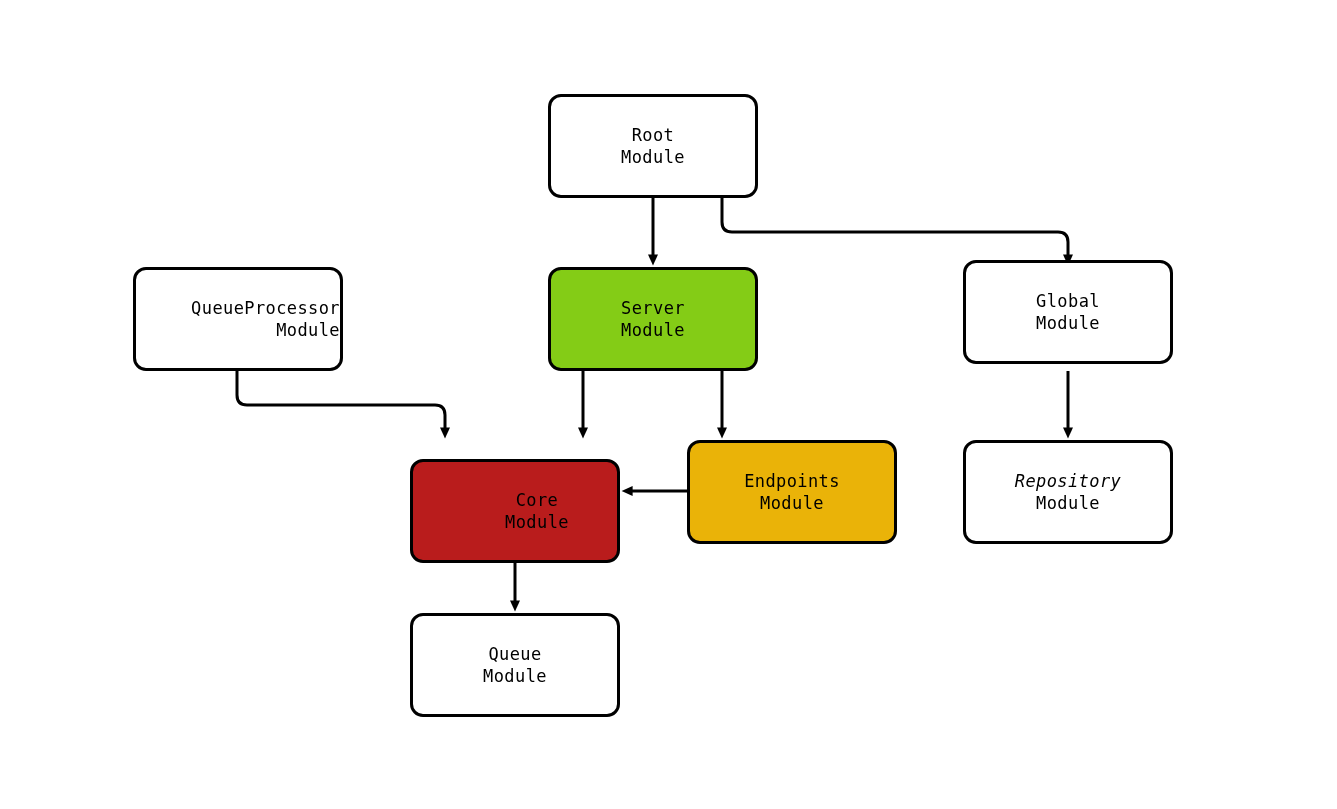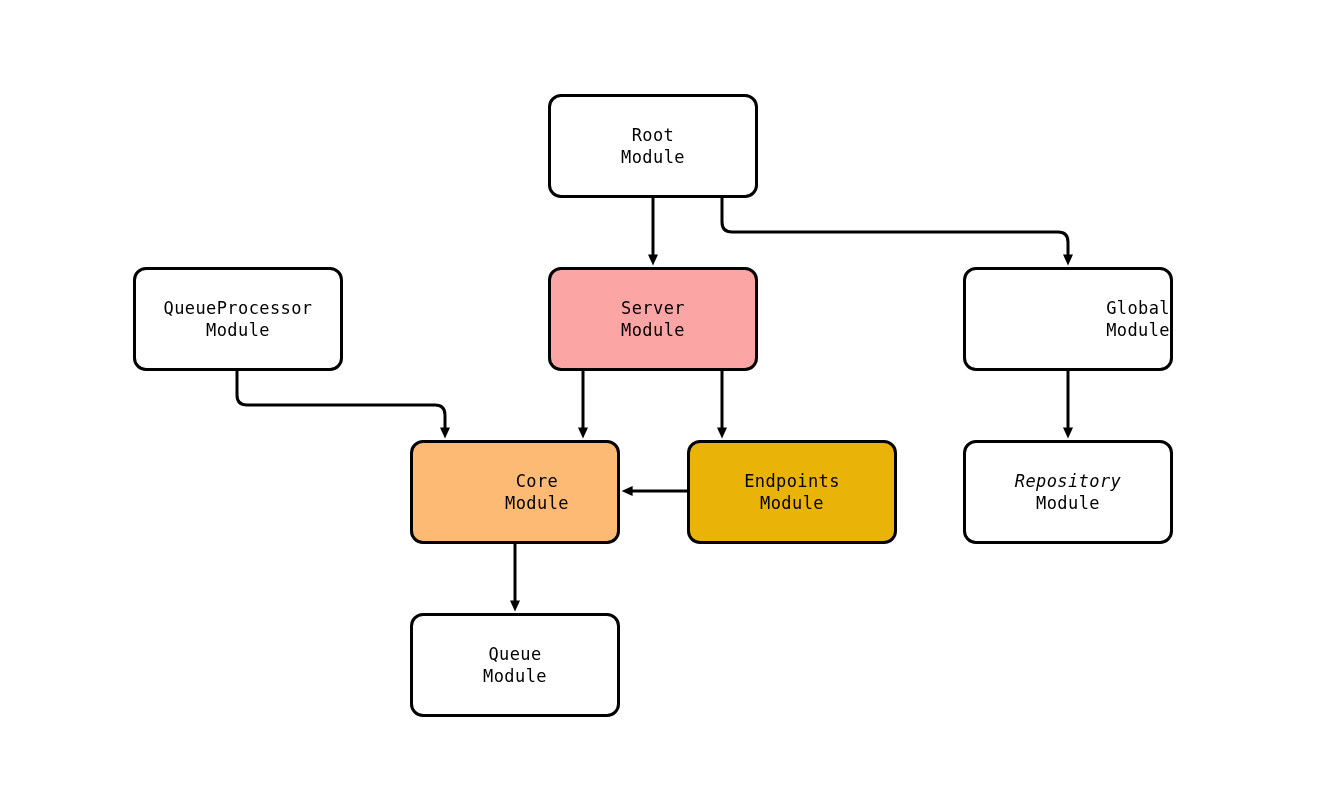--- a/index.html
+++ b/index.html
@@ -93,36 +93,36 @@
     <g>
       <path d="M 515 544 L 515 601" stroke="#000000" stroke-width="3" fill="none" marker-end="url(#arrow-down)"></path>
     </g>
   </svg>
 
   <div class="node" style="left: 548px; top: 94px; width: 210px; height: 104px; background: rgb(255, 255, 255); border-color: rgb(0, 0, 0);">
     <span class="node-line" style="color: rgb(0, 0, 0);">Root</span>
     <span class="node-line" style="color: rgb(0, 0, 0);">Module</span>
   </div>
 
-  <div class="node" style="left: 133px; top: 267px; width: 210px; height: 104px; background: rgb(255, 255, 255); border-color: rgb(0, 0, 0);">
+  <div class="node" style="left: 133px; top: 267px; width: 210px; height: 104px; background: rgb(255, 255, 255); border-color: rgb(0, 0, 0); align-items: flex-end;">
     <span class="node-line" style="color: rgb(0, 0, 0);">QueueProcessor</span>
     <span class="node-line" style="color: rgb(0, 0, 0);">Module</span>
   </div>
 
-  <div class="node" style="left: 548px; top: 267px; width: 210px; height: 104px; background: #fca5a5; border-color: rgb(0, 0, 0);">
+  <div class="node" style="left: 548px; top: 267px; width: 210px; height: 104px; background: #84cc16; border-color: rgb(0, 0, 0);">
     <span class="node-line" style="color: rgb(0, 0, 0);">Server</span>
     <span class="node-line" style="color: rgb(0, 0, 0);">Module</span>
   </div>
 
-  <div class="node" style="left: 963px; top: 267px; width: 210px; height: 104px; background: rgb(255, 255, 255); border-color: rgb(0, 0, 0); align-items: flex-end;">
+  <div class="node" style="left: 963px; top: 260px; width: 210px; height: 104px; background: rgb(255, 255, 255); border-color: rgb(0, 0, 0);">
     <span class="node-line" style="color: rgb(0, 0, 0);">Global</span>
     <span class="node-line" style="color: rgb(0, 0, 0);">Module</span>
   </div>
 
-  <div class="node" style="left: 410px; top: 440px; width: 210px; height: 104px; background: #fdba74; border-color: rgb(0, 0, 0); padding-left: 44px;">
+  <div class="node" style="left: 410px; top: 459px; width: 210px; height: 104px; background: #b91c1c; border-color: rgb(0, 0, 0); padding-left: 44px;">
     <span class="node-line" style="color: rgb(0, 0, 0);">Core</span>
     <span class="node-line" style="color: rgb(0, 0, 0);">Module</span>
   </div>
 
   <div class="node" style="left: 687px; top: 440px; width: 210px; height: 104px; background: #eab308; border-color: rgb(0, 0, 0);">
     <span class="node-line" style="color: rgb(0, 0, 0);">Endpoints</span>
     <span class="node-line" style="color: rgb(0, 0, 0);">Module</span>
   </div>
 
   <div class="node" style="left: 963px; top: 440px; width: 210px; height: 104px; background: rgb(255, 255, 255); border-color: rgb(0, 0, 0);">

